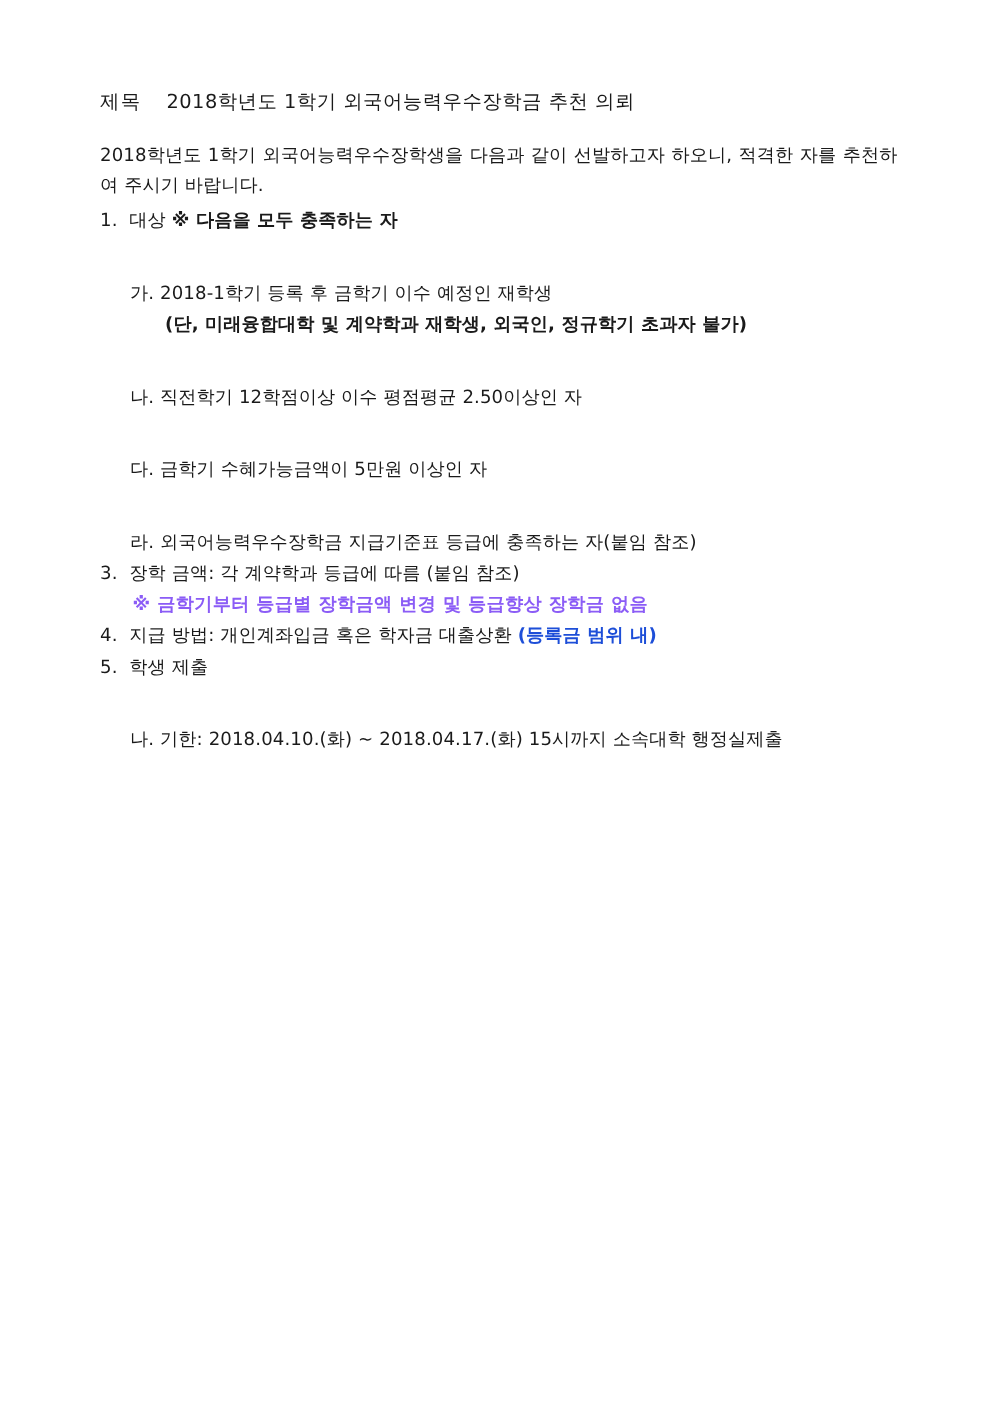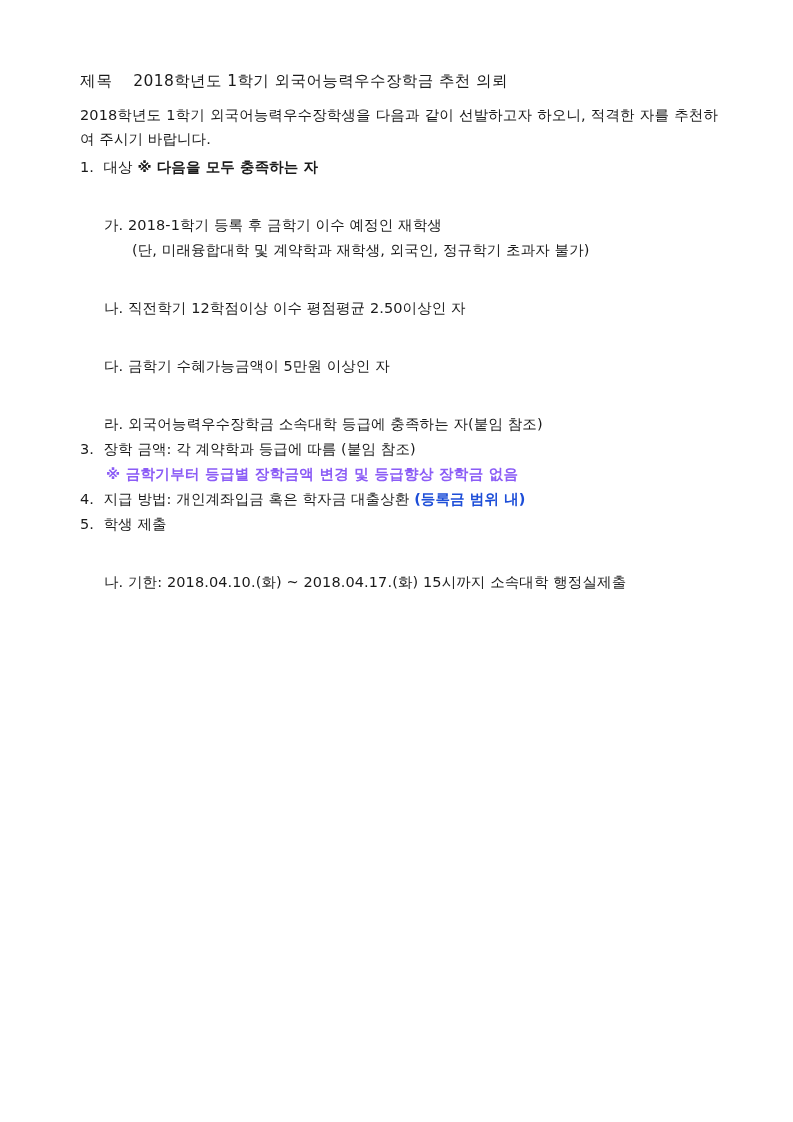--- a/index.html
+++ b/index.html
@@ -21,21 +21,21 @@
     box-sizing: border-box;
     padding: 68px 60px 0 80px;
   }
   .doc {
     font-size: 14.5px;
     line-height: 1.72;
     letter-spacing: 0.1px;
   }
   .title-line {
     font-size: 15.5px;
-    margin-bottom: 8px;
+    margin-bottom: 18px;
     white-space: nowrap;
   }
   .title-line .label {
     letter-spacing: 1px;
   }
   .title-line .title-text {
     letter-spacing: 0.4px;
   }
   .intro {
     margin: 0 15px 4px 0;
@@ -50,20 +50,21 @@
   .lvl1 {
     padding-left: 0;
     text-indent: 0;
   }
   .lvl2 {
     padding-left: 24px;
     margin-top: 33px;
   }
   .lvl3 {
     padding-left: 52px;
+    font-weight: bold;
   }
   .bold {
     font-weight: bold;
   }
   .red-bold {
     color: #1d4ed8;
     font-weight: bold;
   }
   .note-red {
     padding-left: 26px;
@@ -87,21 +88,21 @@
     <p class="intro">2018학년도 1학기 외국어능력우수장학생을 다음과 같이 선발하고자 하오니, 적격한 자를 추천하여 주시기 바랍니다.</p>
 
     <p class="item lvl1">
       <span>1.</span>
       <span>&nbsp;</span><span>대상 </span><span class="bold">※ 다음을 모두 충족하는 자</span>
     </p>
     <p class="item lvl2">가. 2018-1학기 등록 후 금학기 이수 예정인 재학생</p>
     <p class="item lvl3">(단, 미래융합대학 및 계약학과 재학생, 외국인, 정규학기 초과자 불가)</p>
     <p class="item lvl2">나. 직전학기 12학점이상 이수 평점평균 2.50이상인 자</p>
     <p class="item lvl2">다. 금학기 수혜가능금액이 5만원 이상인 자</p>
-    <p class="item lvl2">라. 외국어능력우수장학금 소속대학 등급에 충족하는 자(붙임 참조)</p>
+    <p class="item lvl2">라. 외국어능력우수장학금 지급기준표 등급에 충족하는 자(붙임 참조)</p>
 
 
     <p class="item lvl1">
       <span>3.</span>
       <span>&nbsp;</span><span>장학 금액: 각 계약학과 등급에 따름 (붙임 참조)</span>
     </p>
     <p class="item note-red">※ 금학기부터 등급별 장학금액 변경 및 등급향상 장학금 없음</p>
 
     <p class="item lvl1">
       <span>4.</span>

